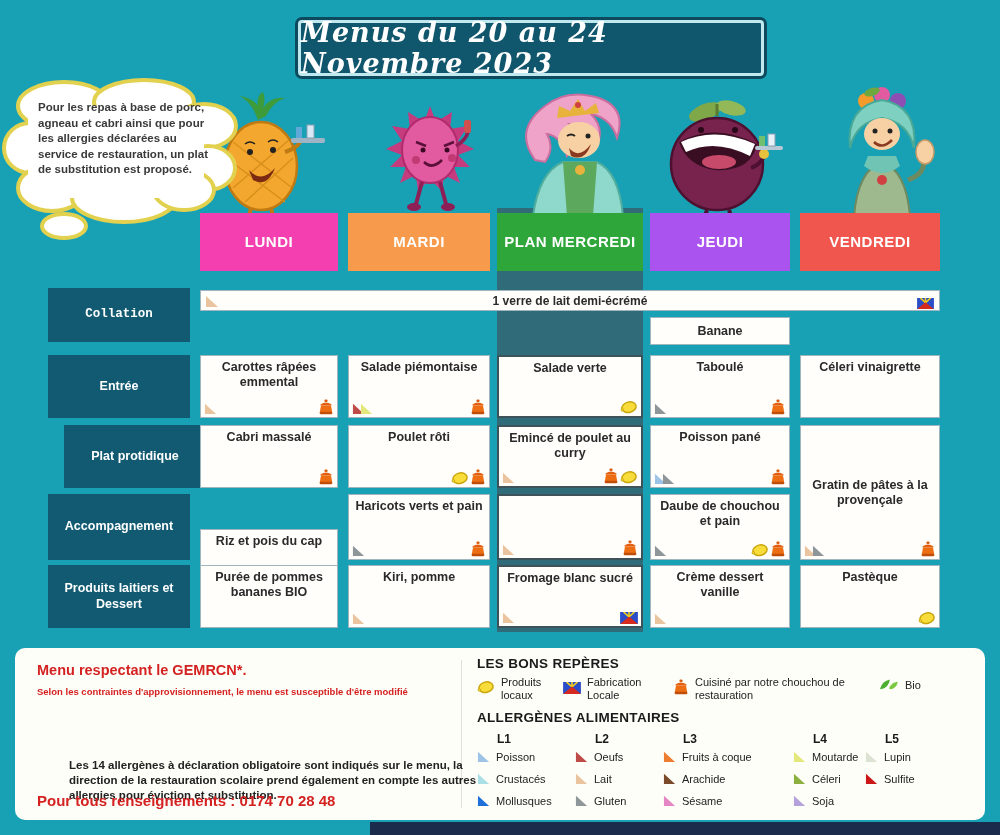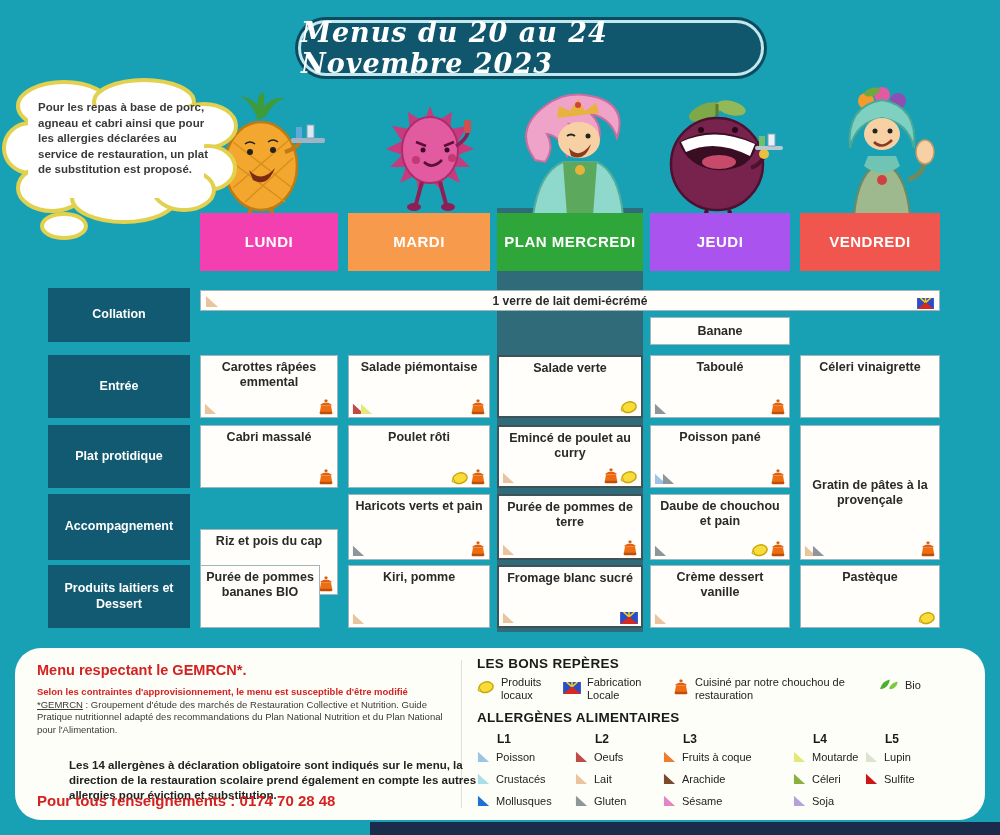--- a/index.html
+++ b/index.html
@@ -1,20 +1,20 @@
 <!DOCTYPE html>
 <html><head>
 <meta charset="utf-8">
 <style>
   html,body{margin:0;padding:0;background:#e8e8e8;}
   .canvas{position:relative;width:1000px;height:835px;background:#18A0B4;overflow:hidden;
           font-family:"Liberation Sans",sans-serif;}
   
   .banner{position:absolute;left:298px;top:20px;width:460px;height:50px;background:#10566C;
-          border:3px solid #BFE9EE;border-radius:28px;box-shadow:0 0 0 3px #0D4A5E;
+          border:3px solid #BFE9EE;border-radius:4px;box-shadow:0 0 0 3px #0D4A5E;
           display:flex;align-items:center;justify-content:center;}
   .banner span{color:#FFFFFF;font-family:"DejaVu Serif",serif;font-style:italic;font-weight:bold;
           font-size:27px;letter-spacing:1px;}
   
   .bubble{position:absolute;left:2px;top:76px;width:240px;height:165px;}
   .bubble-text{position:absolute;left:36px;top:24px;width:172px;font-size:11.5px;font-weight:bold;
           color:#3A3A3A;line-height:1.35;}
   
   .merc-strip{position:absolute;left:497px;top:208px;width:146px;height:424px;background:#2F6B79;}
   
@@ -35,21 +35,21 @@
   .cell{position:absolute;background:#FFFEFB;border:1px solid #9FB6BE;box-sizing:border-box;
           display:flex;flex-direction:column;}
   .cell.m{border:2px solid #3E5259;}
   .cell.vcenter{justify-content:center;}
   .cell-text{padding:4px 5px 0;text-align:center;font-size:12.5px;font-weight:600;color:#2A2A2A;line-height:1.2;}
   .cell.vcenter .cell-text{padding-top:0;}
   .tris{position:absolute;left:3px;bottom:2px;display:flex;}
   .tris svg{margin-right:-5px;}
   .badges{position:absolute;right:3px;bottom:2px;display:flex;gap:1px;align-items:flex-end;}
   
-  .panel{position:absolute;left:15px;top:648px;width:970px;height:172px;background:#FEFEF8;border-radius:26px;}
+  .panel{position:absolute;left:15px;top:648px;width:970px;height:172px;background:#FEFEF8;border-radius:10px;}
   .divider{position:absolute;left:446px;top:12px;width:1px;height:148px;background:#E0E0D8;}
   .f-line1{position:absolute;left:22px;top:14px;color:#D42222;font-weight:bold;font-size:14.5px;}
   .f-line2{position:absolute;left:22px;top:38px;color:#D42222;font-weight:bold;font-size:9.5px;}
   .f-line3{position:absolute;left:22px;top:51px;width:408px;color:#3A3A3A;font-size:9.5px;line-height:1.3;}
   .f-line3 .u{text-decoration:underline;}
   .f-line4{position:absolute;left:22px;top:110px;width:412px;color:#222;font-weight:bold;font-size:11.5px;line-height:1.3;margin-left:32px;}
   .f-line5{position:absolute;left:22px;top:144px;color:#D42222;font-weight:bold;font-size:15px;}
   .lg-title{position:absolute;left:462px;font-weight:bold;font-size:13.5px;color:#1A1A1A;letter-spacing:.3px;}
   .br-item{position:absolute;top:28px;display:flex;align-items:center;gap:6px;}
   .br-label{font-size:11px;color:#222;line-height:1.2;}
@@ -170,23 +170,23 @@
   </div>
 
   <div id="headers">
       <div class="day-header" style="left: 200px; width: 138px; background: rgb(244, 63, 177);">LUNDI</div>
       <div class="day-header" style="left: 348px; width: 142px; background: rgb(247, 154, 75);">MARDI</div>
       <div class="day-header" style="left: 497px; width: 146px; background: rgb(46, 166, 58);">PLAN MERCREDI</div>
       <div class="day-header" style="left: 650px; width: 140px; background: rgb(171, 83, 239);">JEUDI</div>
       <div class="day-header" style="left: 800px; width: 140px; background: rgb(240, 86, 78);">VENDREDI</div>
     </div>
   <div id="rowlabels">
-      <div class="row-label" style="top: 288px; height: 54px;">Collation</div>
+      <div class="row-label" style="top: 288px; height: 54px; font-family: Liberation Mono, monospace;">Collation</div>
       <div class="row-label" style="top: 355px; height: 63px;">Entrée</div>
-      <div class="row-label" style="top: 425px; height: 63px;">Plat protidique</div>
+      <div class="row-label" style="top: 425px; height: 63px; margin-left: 16px;">Plat protidique</div>
       <div class="row-label" style="top: 494px; height: 66px;">Accompagnement</div>
       <div class="row-label" style="top: 565px; height: 63px;">Produits laitiers et Dessert</div>
     </div>
 
   <div class="collation-bar">
     <span class="tri-l" id="collation-tri"><svg width="14" height="14" viewBox="0 0 14 14">
           <polygon points="1,2 13,13 1,13" fill="#EAC49E"></polygon>
         </svg></span>
     <span class="txt">1 verre de lait demi-écrémé</span>
     <span class="flag-r" id="collation-flag"><svg width="17" height="11.22" viewBox="0 0 18 12">
@@ -372,21 +372,20 @@
         <div class="badges">
           <svg width="16" height="16" viewBox="0 0 16 16">
             <rect x="6.4" y="0.4" width="3.2" height="2.6" rx="1.2" fill="#D85A0C"></rect>
             <path d="M2.5 5.4 Q8 1.6 13.5 5.4 L13.5 6.4 L2.5 6.4 Z" fill="#E2600F"></path>
             <path d="M3 6.4 L13 6.4 L14.2 13.2 L1.8 13.2 Z" fill="#ED6E12"></path>
             <rect x="1.6" y="12.8" width="12.8" height="2.4" rx="1.1" fill="#C14E08"></rect>
           </svg>
         </div>
       </div>
       <div class="cell m" style="left: 497px; width: 146px; top: 494px; height: 66px;">
-        <div class="cell-text">Purée de pommes de terre</div>
         <div class="tris">
           <svg width="13" height="13" viewBox="0 0 14 14">
             <polygon points="1,2 13,13 1,13" fill="#EAC49E"></polygon>
           </svg>
         </div>
         <div class="badges">
           <svg width="16" height="16" viewBox="0 0 16 16">
             <rect x="6.4" y="0.4" width="3.2" height="2.6" rx="1.2" fill="#D85A0C"></rect>
             <path d="M2.5 5.4 Q8 1.6 13.5 5.4 L13.5 6.4 L2.5 6.4 Z" fill="#E2600F"></path>
             <path d="M3 6.4 L13 6.4 L14.2 13.2 L1.8 13.2 Z" fill="#ED6E12"></path>
@@ -407,21 +406,21 @@
             <circle cx="2.6" cy="11" r="1.4" fill="#F7DC3A" stroke="#C9A40B" stroke-width="1"></circle>
           </svg>
           <svg width="16" height="16" viewBox="0 0 16 16">
             <rect x="6.4" y="0.4" width="3.2" height="2.6" rx="1.2" fill="#D85A0C"></rect>
             <path d="M2.5 5.4 Q8 1.6 13.5 5.4 L13.5 6.4 L2.5 6.4 Z" fill="#E2600F"></path>
             <path d="M3 6.4 L13 6.4 L14.2 13.2 L1.8 13.2 Z" fill="#ED6E12"></path>
             <rect x="1.6" y="12.8" width="12.8" height="2.4" rx="1.1" fill="#C14E08"></rect>
           </svg>
         </div>
       </div>
-      <div class="cell" style="left: 200px; width: 120px; top: 565px; height: 63px;">
+      <div class="cell" style="left: 200px; width: 138px; top: 565px; height: 63px;">
         <div class="cell-text">Purée de pommes bananes BIO</div>
       </div>
       <div class="cell" style="left: 348px; width: 142px; top: 565px; height: 63px;">
         <div class="cell-text">Kiri, pomme</div>
         <div class="tris">
           <svg width="13" height="13" viewBox="0 0 14 14">
             <polygon points="1,2 13,13 1,13" fill="#EAC49E"></polygon>
           </svg>
         </div>
       </div>
@@ -460,21 +459,20 @@
             <circle cx="2.6" cy="11" r="1.4" fill="#F7DC3A" stroke="#C9A40B" stroke-width="1"></circle>
           </svg>
         </div>
       </div>
     </div>
 
   <div class="panel">
     <div class="divider"></div>
     <div class="f-line1">Menu respectant le GEMRCN*.</div>
     <div class="f-line2">Selon les contraintes d'approvisionnement, le menu est susceptible d'être modifié</div>
-    <div class="f-line3"><span class="u">*GEMRCN</span><span> : Groupement d'étude des marchés de Restauration Collective et Nutrition. Guide Pratique nutritionnel adapté des recommandations du Plan National Nutrition et du Plan National pour l'Alimentation.</span></div>
     <div class="f-line4">Les 14 allergènes à déclaration obligatoire sont indiqués sur le menu, la direction de la restauration scolaire prend également en compte les autres allergies pour éviction et substitution.</div>
     <div class="f-line5">Pour tous renseignements : 0174 70 28 48</div>
     <div class="lg-title" style="top:8px">LES BONS REPÈRES</div>
     <div id="reperes">
         <div class="br-item" style="left: 462px;">
           <span><svg width="18" height="14.4" viewBox="0 0 20 16">
               <ellipse cx="10" cy="8" rx="8" ry="5.8" fill="#F7DC3A" stroke="#C9A40B" stroke-width="1.6" transform="rotate(-14 10 8)"></ellipse>
               <circle cx="2.6" cy="11" r="1.4" fill="#F7DC3A" stroke="#C9A40B" stroke-width="1"></circle>
             </svg></span>
           <span class="br-label" style="width:60px">Produits locaux</span>

